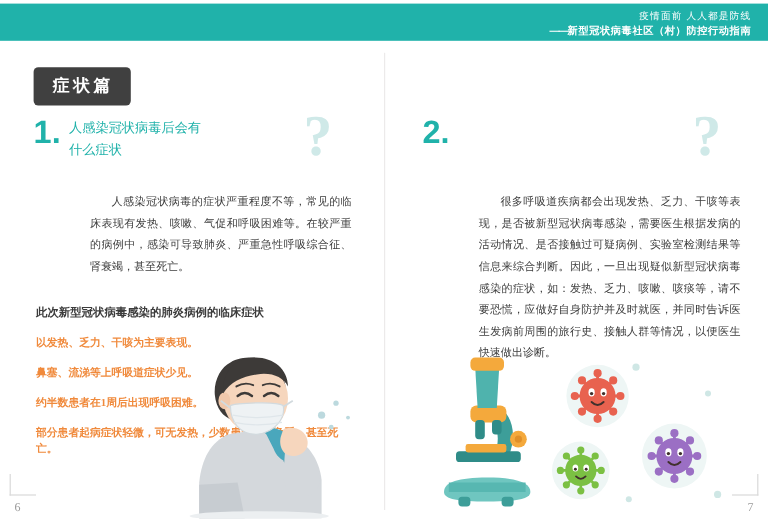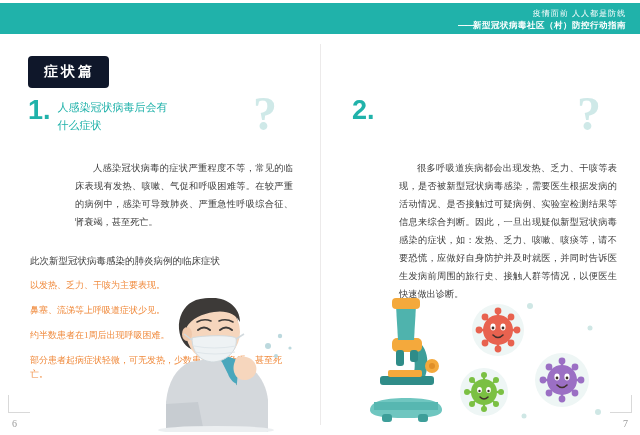--- a/index.html
+++ b/index.html
@@ -45,21 +45,21 @@
     position: absolute;
     left: 320px; top: 10px;
     width: 1px; height: 381px;
     background: #eceaea;
   }
 
   
   .section-tag {
     position: absolute;
     left: 28px; top: 22px;
-    background: #0f172a;
+    background: #404040;
     color: #fff;
     font-size: 14px;
     font-weight: bold;
     letter-spacing: 3px;
     padding: 7px 14px 7px 16px;
     border-radius: 4px;
   }
 
   
   .qblock { position: absolute; }
@@ -114,27 +114,29 @@
   .hand-block {
     position: absolute;
     left: 30px; top: 218px;
     width: 262px;
   }
   .hand-title {
     font-size: 9.5px;
     color: #3c3c3c;
     line-height: 1.9;
     margin-bottom: 9px;
+    font-weight: bold;
   }
   .hand-item {
     font-size: 9px;
     color: #f08a3c;
     line-height: 1.55;
     margin-bottom: 11px;
     font-family: "Liberation Serif", serif;
+    font-weight: bold;
   }
 
   
   .illus-left {
     position: absolute;
     left: 118px; top: 250px;
     width: 190px; height: 148px;
   }
 
   

